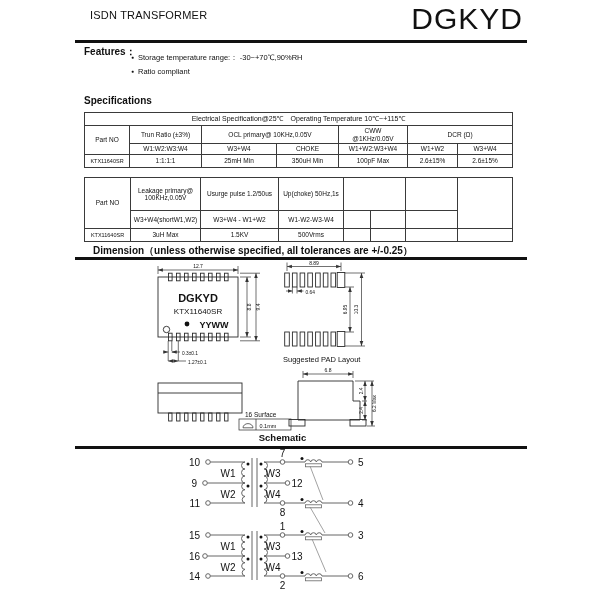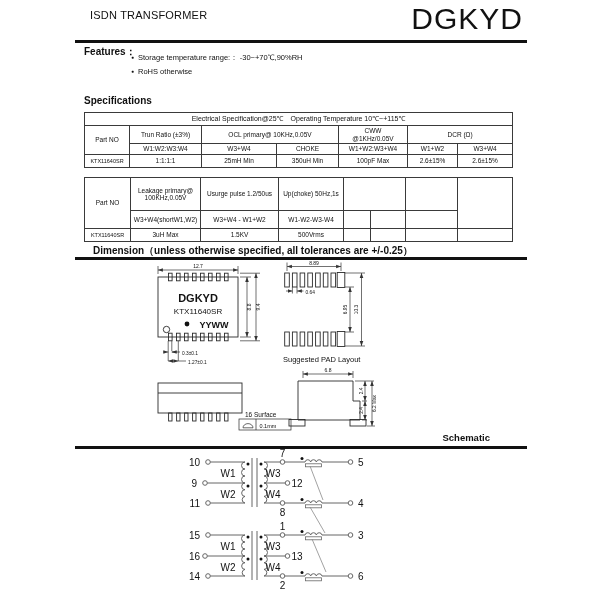--- a/index.html
+++ b/index.html
@@ -28,21 +28,21 @@
 
 <div class="abs hdr-product">ISDN TRANSFORMER</div>
 <div class="abs hdr-brand">DGKYD</div>
 <div class="hr" style="left:75px;top:40px;width:452px;"></div>
 
 <div class="abs sec-title" style="left:84px;top:45px;">Features：</div>
 <div class="feat-item" style="left:131px;top:53px;">
   <span class="dot">●</span><span>Storage temperature range:： -30~+70℃,90%RH</span>
 </div>
 <div class="feat-item" style="left:131px;top:67px;">
-  <span class="dot">●</span><span>RoHS otherwise</span>
+  <span class="dot">●</span><span>Ratio compliant</span>
 </div>
 
 <div class="abs sec-title" style="left:84px;top:95px;">Specifications</div>
 
 <table style="top:112px;width:428px;">
   <colgroup>
       <col style="width:45px">
       <col style="width:72px">
       <col style="width:75px">
       <col style="width:62px">
@@ -266,21 +266,21 @@
     <line x1="290" y1="141" x2="290" y2="160" marker-start="url(#mA)" marker-end="url(#mA)"></line>
     <line x1="292" y1="166" x2="300" y2="166"></line>
     <line x1="297" y1="121" x2="297" y2="166" marker-start="url(#mA)" marker-end="url(#mA)"></line>
   </g>
   <text class="dimtxt" x="253" y="112" text-anchor="middle">6.8</text>
   <text class="dimtxt-s" transform="rotate(-90 287.5 131)" x="287.5" y="131" text-anchor="middle">2.4</text>
   <text class="dimtxt-s" transform="rotate(-90 287.5 150.5)" x="287.5" y="150.5" text-anchor="middle">2.4</text>
   <text class="dimtxt-s" transform="rotate(-90 300.5 143.5)" x="300.5" y="143.5" text-anchor="middle">6.2 Max</text>
 </svg>
 
-<div class="abs sec-title" style="left:75px;top:432px;width:415px;text-align:right;font-size:9.5px;">Schematic</div>
+<div class="abs sec-title" style="left:75px;top:432px;width:415px;text-align:center;font-size:9.5px;">Schematic</div>
 <div class="hr" style="left:75px;top:446px;width:452px;"></div>
 
 <svg style="left:75px;top:450px;" width="450" height="148" viewBox="0 0 450 148">
 
   <g stroke="#666" stroke-width="1" fill="none">
     <circle cx="133" cy="12" r="2.3"></circle>
       <line x1="135.3" y1="12" x2="170" y2="12"></line>
     <circle cx="130" cy="33" r="2.3"></circle>
       <line x1="132.3" y1="33" x2="170" y2="33"></line>
     <circle cx="133" cy="53" r="2.3"></circle>

